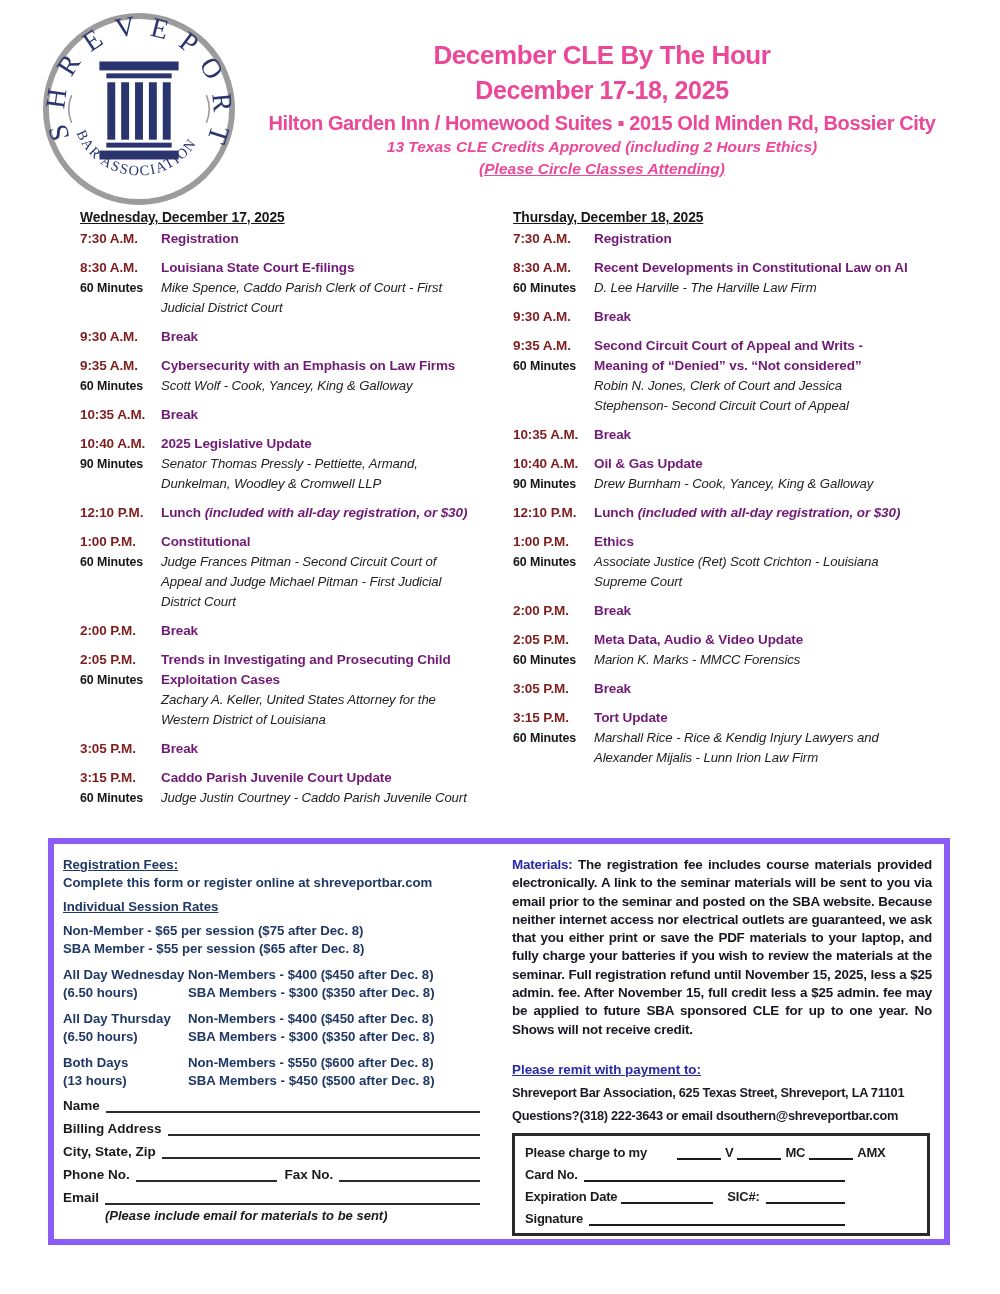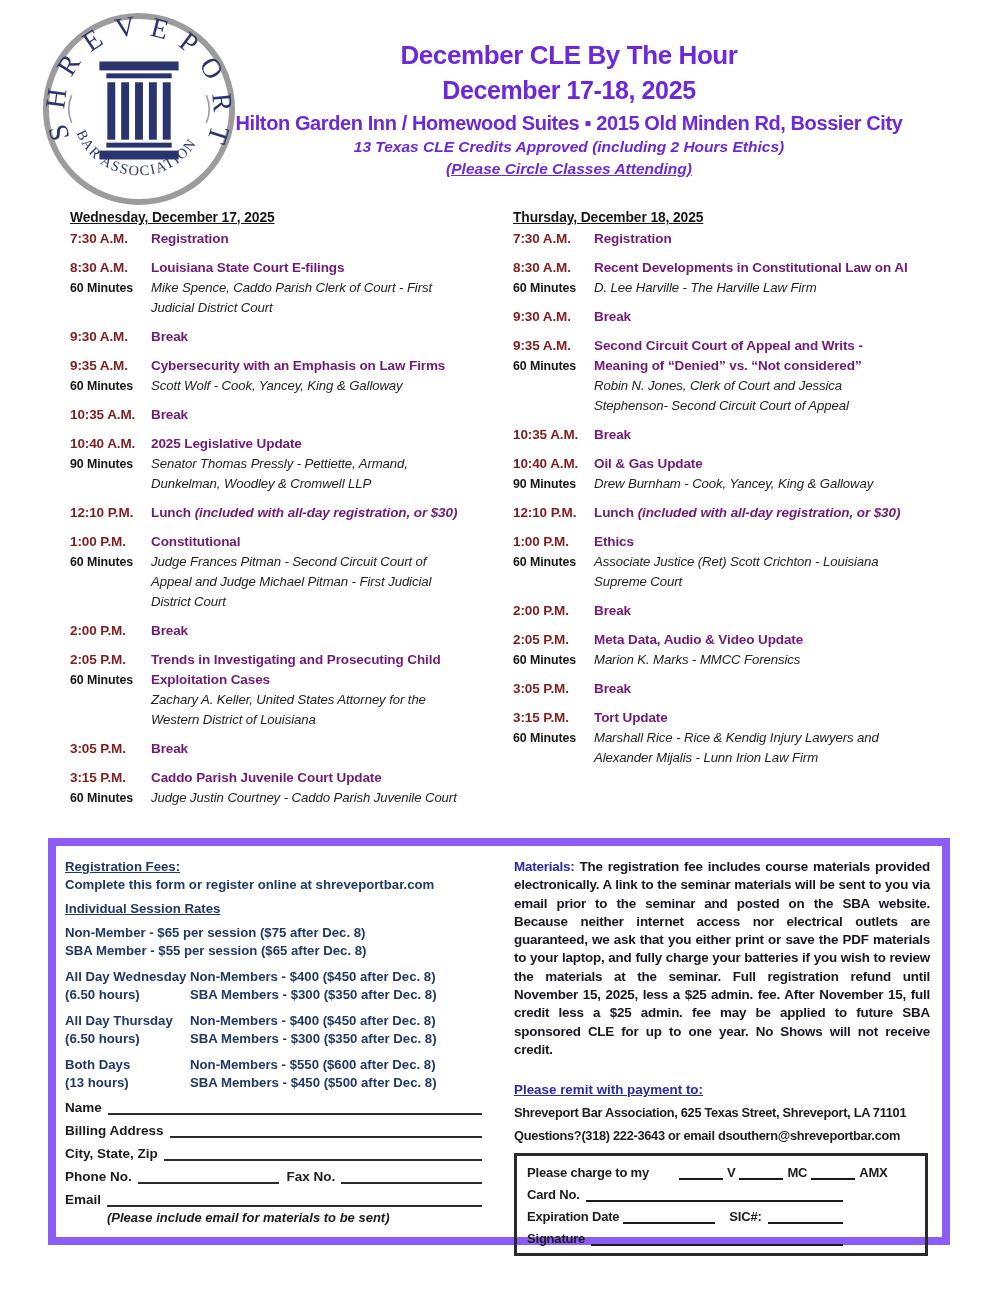--- a/index.html
+++ b/index.html
@@ -8,46 +8,46 @@
     width:1000px; height:1294px; position:relative;
     font-family:"Liberation Sans", sans-serif;
     color:#1c1c1c;
   }
   .page { position:relative; width:1000px; height:1294px; background:#fff; overflow:hidden; }
 
   
   #logo { position:absolute; left:40px; top:10px; width:198px; height:198px; }
 
   
-  #header { position:absolute; left:189px; top:40px; width:760px; text-align:center; color:#6d28d9; }
+  #header { position:absolute; left:222px; top:40px; width:760px; text-align:center; color:#ec4899; }
   .h-title  { font-size:26px; font-weight:bold; letter-spacing:-0.4px; }
   .h-dates  { font-size:25px; font-weight:bold; margin-top:5px; letter-spacing:-0.4px; }
   .h-venue  { font-size:20px; font-weight:bold; margin-top:7px; letter-spacing:-0.4px; }
   .h-credit { font-size:15.5px; font-weight:bold; font-style:italic; margin-top:5px; }
   .h-credit2{ margin-top:3px; }
   .h-circle { font-size:15.5px; font-weight:bold; font-style:italic; margin-top:4px; text-decoration:underline; }
 
   
   .sched-col { position:absolute; top:208px; width:436px; font-size:13.5px; line-height:20px; letter-spacing:-0.1px; }
-  #col-left  { left:70px;  }
+  #col-left  { left:80px;  }
   #col-right { left:513px; }
   .day-heading { font-weight:bold; font-size:13.8px; text-decoration:underline; margin-bottom:1px; color:#161616; }
   .session { display:flex; margin-bottom:9px; }
   .s-left  { width:81px; flex:none; }
   .s-time  { font-weight:bold; color:#7f1d1d; }
   .s-dur   { font-weight:bold; font-size:12.4px; color:#161616; }
   .s-right { flex:1; }
   .s-title { font-weight:bold; white-space:pre-line; color:#701a75; }
   .s-note  { font-style:italic; font-weight:bold; }
   .s-speaker { font-style:italic; white-space:pre-line; font-size:13.2px; color:#222; }
 
   
   #bottom-box {
     position:absolute; left:48px; top:838px; width:902px; height:407px;
-    border:8px solid #8b5cf6; display:flex; background:#fff;
+    border:6px solid #8b5cf6; display:flex; background:#fff;
   }
   .box-left  { width:452px; flex:none; padding:12px 26px 0 9px; }
   .box-right { flex:1; padding:12px 12px 0 6px; }
 
   
   .reg { color:#1F3864; font-weight:bold; font-size:13.2px; line-height:18px; }
   .reg-heading { text-decoration:underline; }
   .reg-gap6 { margin-top:6px; }
   .rate-row { display:flex; margin-top:8px; }
   .rate-label { width:125px; flex:none; }

